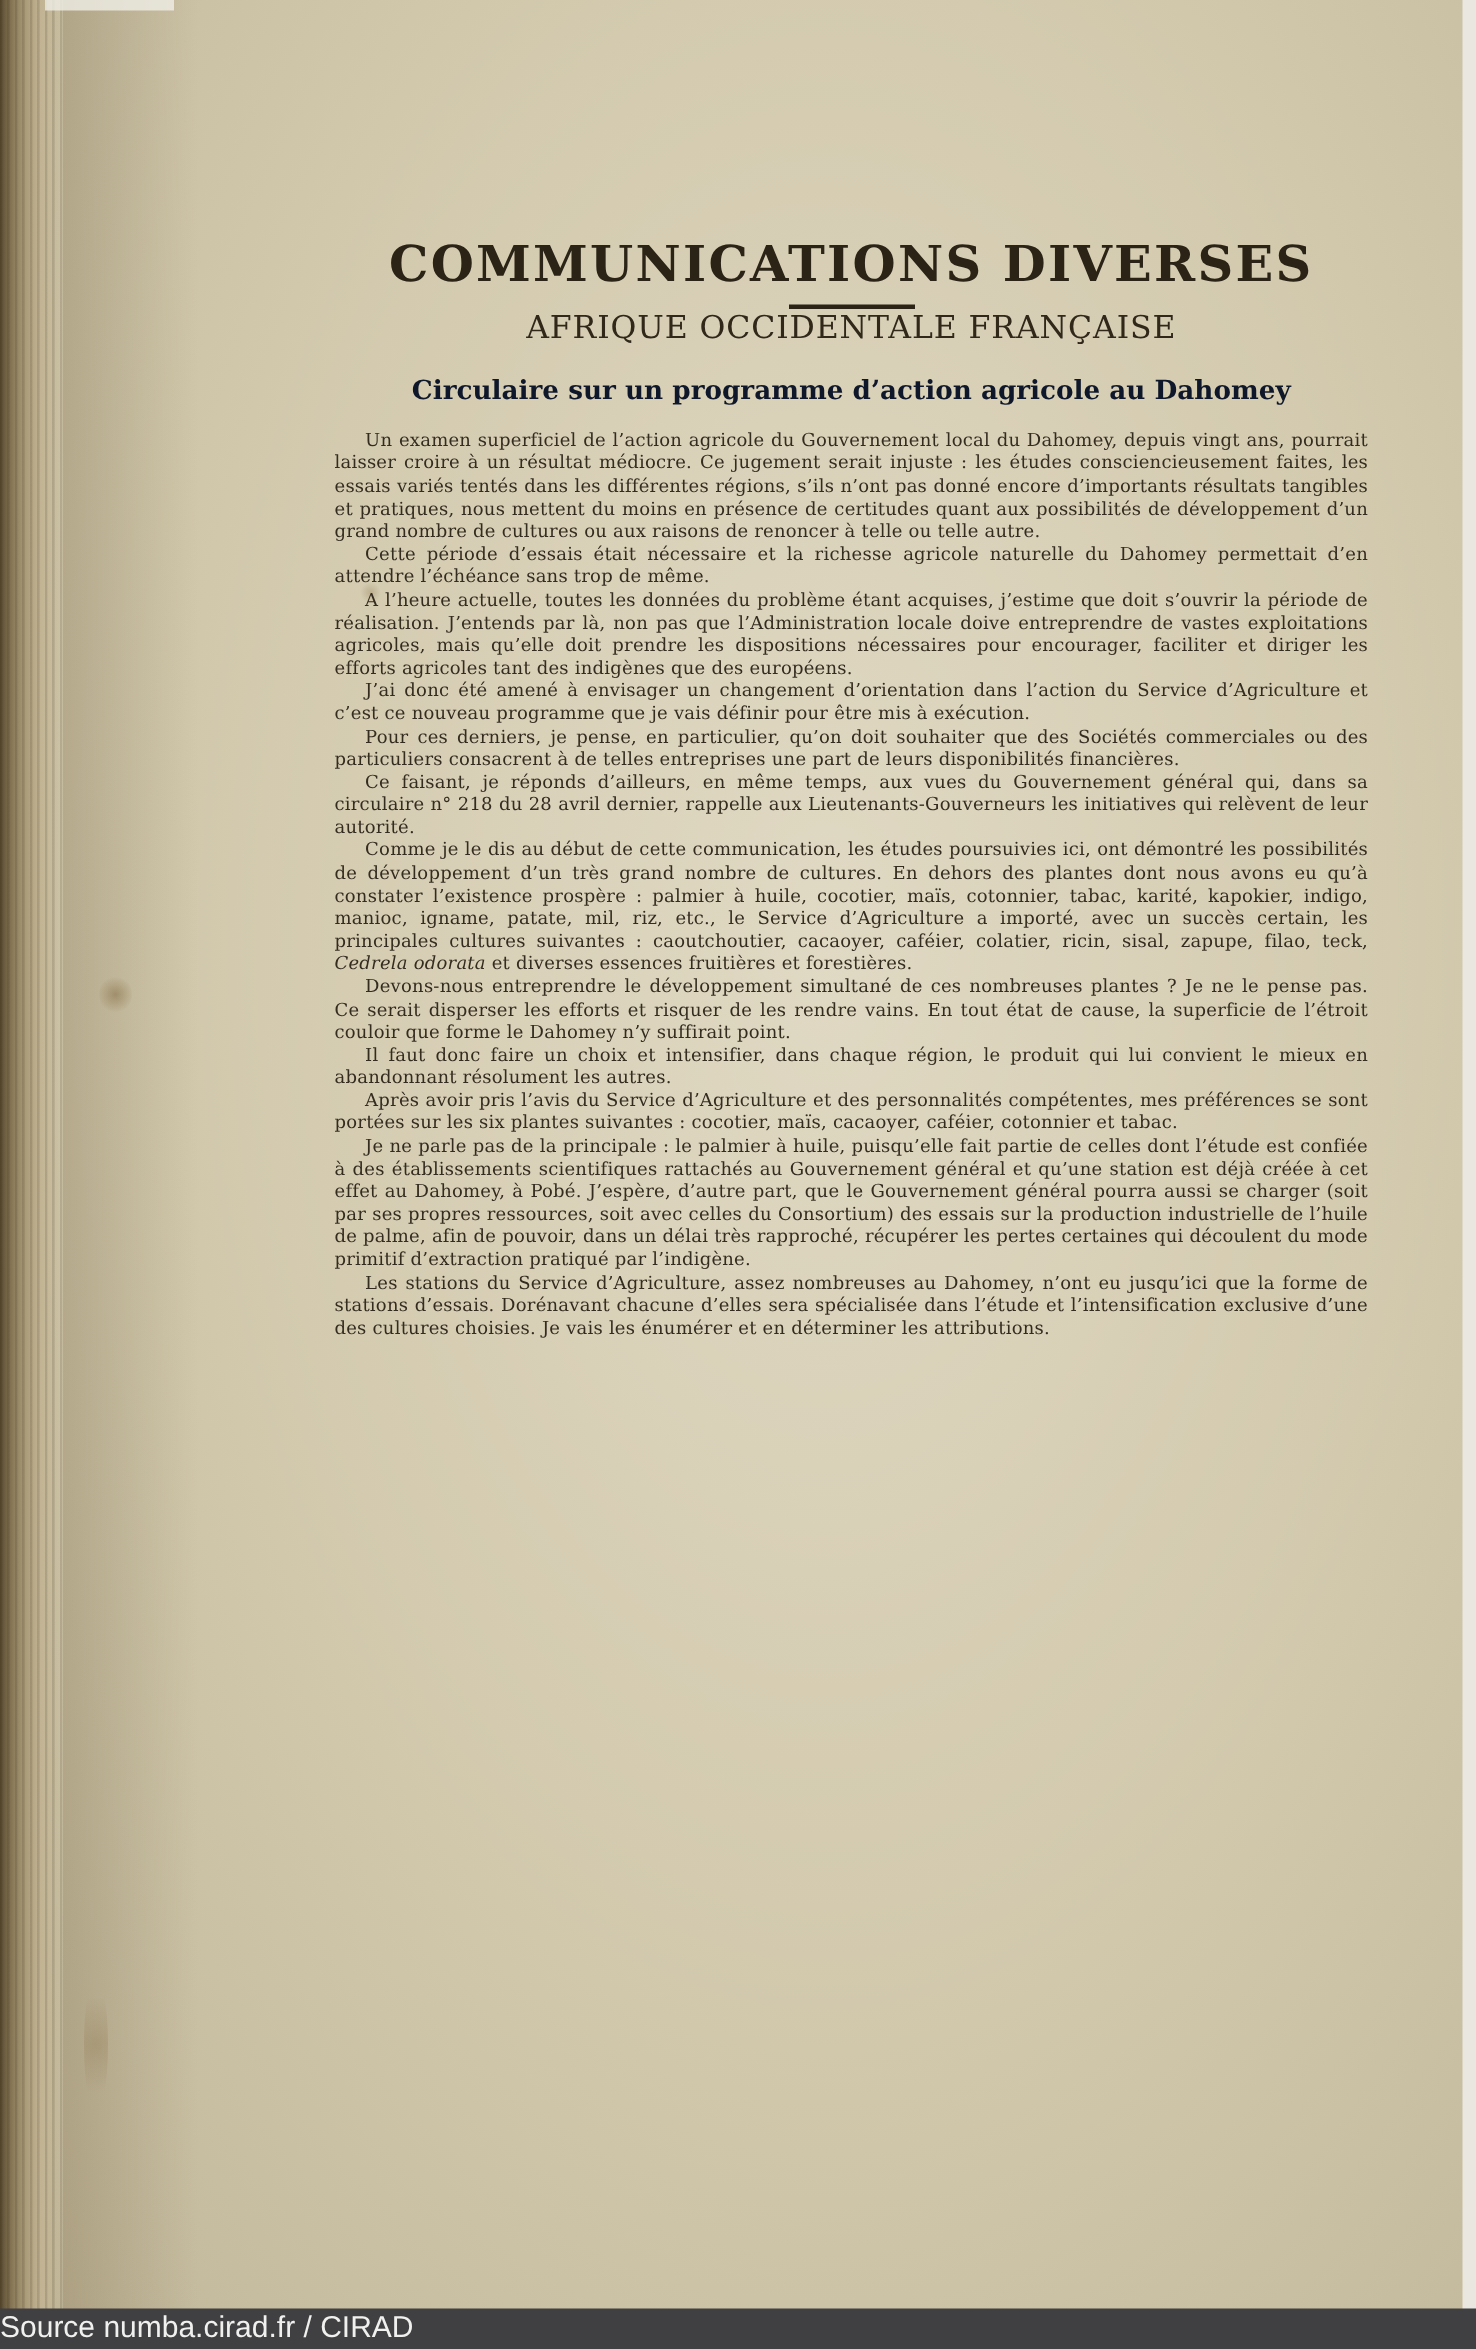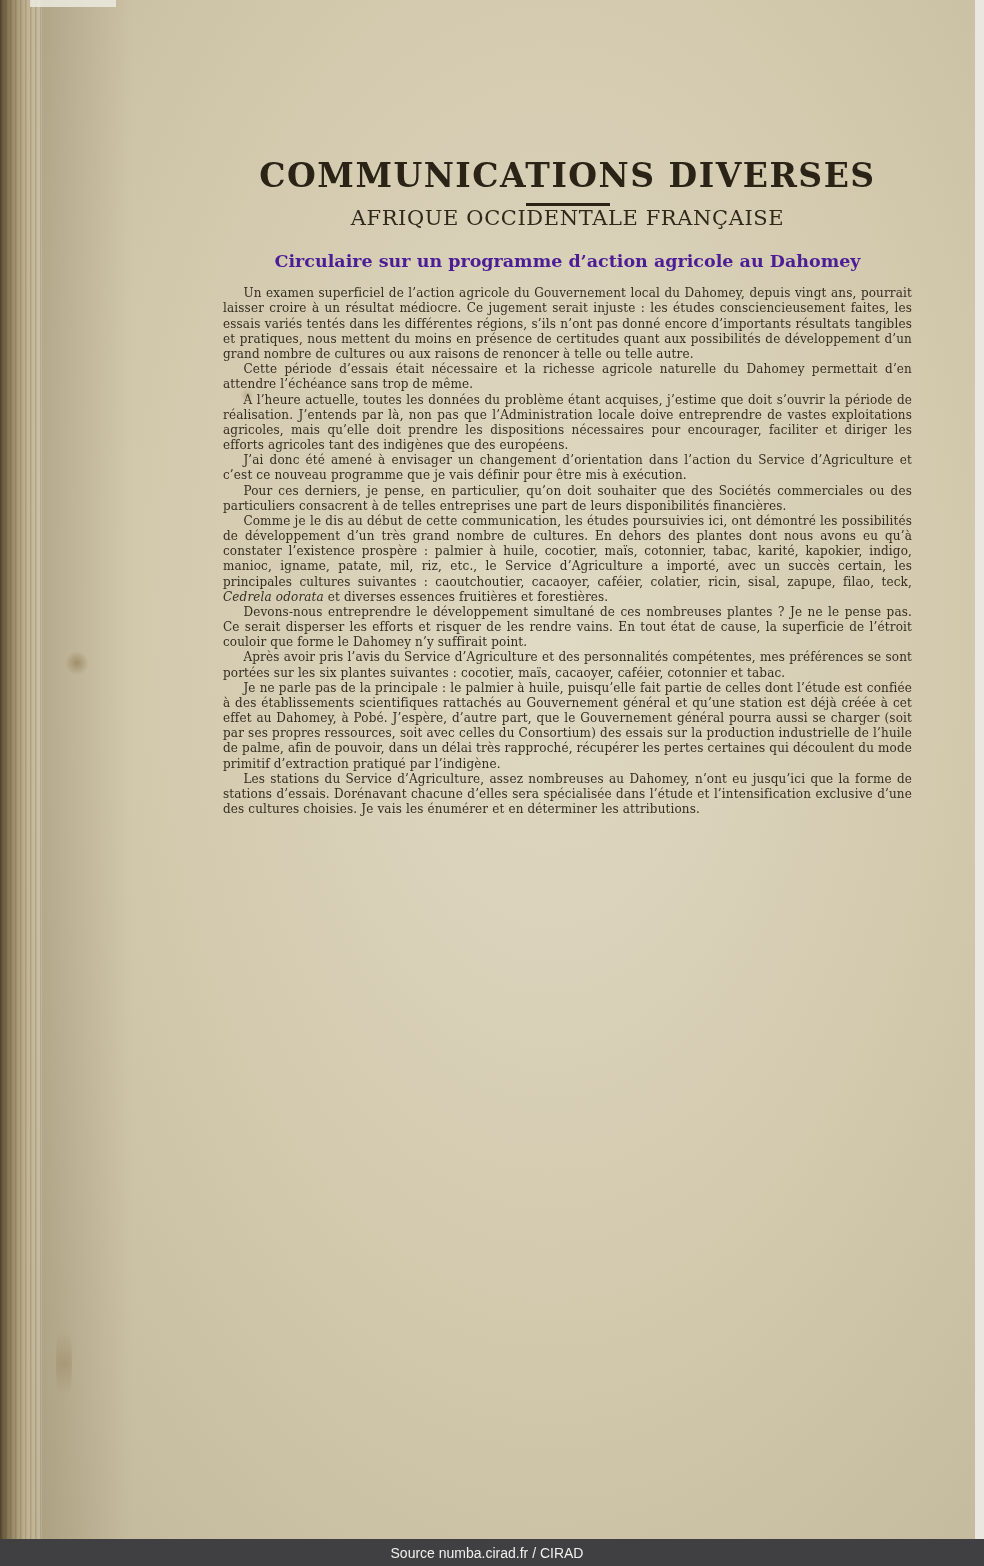--- a/index.html
+++ b/index.html
@@ -103,21 +103,21 @@
     text-align: center;
     font-size: 21px;
     letter-spacing: 0.6px;
     color: #31281a;
   }
   .heading {
     text-align: center;
     font-size: 17.5px;
     font-weight: bold;
     margin-top: 21px;
-    color: #4c1d95;
+    color: #0f172a;
   }
   .body-text {
     margin-top: 15px;
     font-size: 12px;
     line-height: 1.265;
     letter-spacing: 0.15px;
     text-align: justify;
   }
   .body-text p {
     margin: 0;
@@ -125,24 +125,24 @@
   }
   .species-italic { font-style: italic; }
 
   .source-bar {
     position: absolute;
     left: 0; right: 0; bottom: 0;
     height: 27px;
     background: #403f41;
     color: #f0f0ee;
     font-family: "Liberation Sans", sans-serif;
-    font-size: 14px;
+    font-size: 20px;
     display: flex;
     align-items: center;
-    justify-content: center;
+    justify-content: flex-start;
     padding-right: 10px;
     box-sizing: border-box;
   }
 </style>
 </head>
 <body>
 
 <div class="scan">
   <div class="paper-tone"></div>
   <div class="binding"></div>
@@ -158,22 +158,24 @@
     <div class="title-rule"></div>
     <div class="subtitle">AFRIQUE OCCIDENTALE FRANÇAISE</div>
     <div class="heading">Circulaire sur un programme d’action agricole au Dahomey</div>
 
     <div class="body-text">
       <p>Un examen superficiel de l’action agricole du Gouvernement local du Dahomey, depuis vingt ans, pourrait laisser croire à un résultat médiocre. Ce jugement serait injuste : les études consciencieusement faites, les essais variés tentés dans les différentes régions, s’ils n’ont pas donné encore d’importants résultats tangibles et pratiques, nous mettent du moins en présence de certitudes quant aux possibilités de développement d’un grand nombre de cultures ou aux raisons de renoncer à telle ou telle autre.</p>
       <p>Cette période d’essais était nécessaire et la richesse agricole naturelle du Dahomey permettait d’en attendre l’échéance sans trop de même.</p>
       <p>A l’heure actuelle, toutes les données du problème étant acquises, j’estime que doit s’ouvrir la période de réalisation. J’entends par là, non pas que l’Administration locale doive entreprendre de vastes exploitations agricoles, mais qu’elle doit prendre les dispositions nécessaires pour encourager, faciliter et diriger les efforts agricoles tant des indigènes que des européens.</p>
       <p>J’ai donc été amené à envisager un changement d’orientation dans l’action du Service d’Agriculture et c’est ce nouveau programme que je vais définir pour être mis à exécution.</p>
       <p>Pour ces derniers, je pense, en particulier, qu’on doit souhaiter que des Sociétés commerciales ou des particuliers consacrent à de telles entreprises une part de leurs disponibilités financières.</p>
+      <p>Ce faisant, je réponds d’ailleurs, en même temps, aux vues du Gouvernement général qui, dans sa circulaire n° 218 du 28 avril dernier, rappelle aux Lieutenants-Gouverneurs les initiatives qui relèvent de leur autorité.</p>
       <p><span>Comme je le dis au début de cette communication, les études poursuivies ici, ont démontré les possibilités de développement d’un très grand nombre de cultures. En dehors des plantes dont nous avons eu qu’à constater l’existence prospère : palmier à huile, cocotier, maïs, cotonnier, tabac, karité, kapokier, indigo, manioc, igname, patate, mil, riz, etc., le Service d’Agriculture a importé, avec un succès certain, les principales cultures suivantes : caoutchoutier, cacaoyer, caféier, colatier, ricin, sisal, zapupe, filao, teck, </span><span class="species-italic">Cedrela odorata</span><span> et diverses essences fruitières et forestières.</span></p>
       <p>Devons-nous entreprendre le développement simultané de ces nombreuses plantes ? Je ne le pense pas. Ce serait disperser les efforts et risquer de les rendre vains. En tout état de cause, la superficie de l’étroit couloir que forme le Dahomey n’y suffirait point.</p>
+      <p>Il faut donc faire un choix et intensifier, dans chaque région, le produit qui lui convient le mieux en abandonnant résolument les autres.</p>
       <p>Après avoir pris l’avis du Service d’Agriculture et des personnalités compétentes, mes préférences se sont portées sur les six plantes suivantes : cocotier, maïs, cacaoyer, caféier, cotonnier et tabac.</p>
       <p>Je ne parle pas de la principale : le palmier à huile, puisqu’elle fait partie de celles dont l’étude est confiée à des établissements scientifiques rattachés au Gouvernement général et qu’une station est déjà créée à cet effet au Dahomey, à Pobé. J’espère, d’autre part, que le Gouvernement général pourra aussi se charger (soit par ses propres ressources, soit avec celles du Consortium) des essais sur la production industrielle de l’huile de palme, afin de pouvoir, dans un délai très rapproché, récupérer les pertes certaines qui découlent du mode primitif d’extraction pratiqué par l’indigène.</p>
       <p>Les stations du Service d’Agriculture, assez nombreuses au Dahomey, n’ont eu jusqu’ici que la forme de stations d’essais. Dorénavant chacune d’elles sera spécialisée dans l’étude et l’intensification exclusive d’une des cultures choisies. Je vais les énumérer et en déterminer les attributions.</p>
     </div>
   </div>
 
   <div class="source-bar">
     <span>Source numba.cirad.fr / CIRAD</span>
   </div>
 </div>

